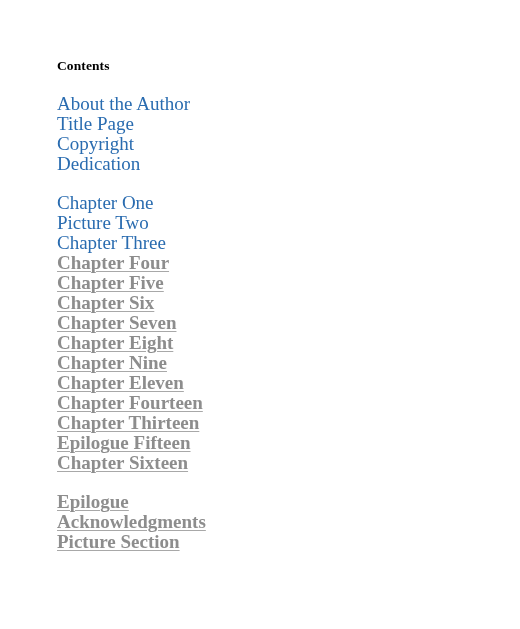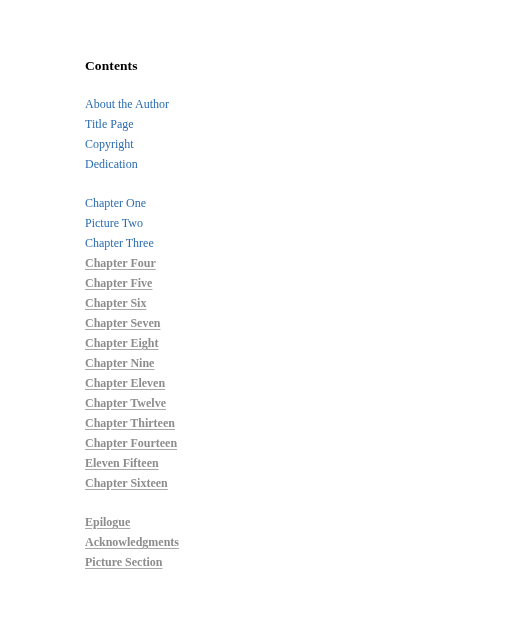--- a/index.html
+++ b/index.html
@@ -23,39 +23,38 @@
     width: 520px;
     height: 629px;
     background: #ffffff;
   }
 
   #toc-inner {
     position: absolute;
     left: 57px;
     top: 57px;
     width: 420px;
-    margin-left: 28px;
   }
 
   .page-title {
     font-size: 13.5px;
     font-weight: bold;
     color: #000000;
     line-height: 18px;
     margin: 0 0 0 0;
     letter-spacing: 0.1px;
   }
 
   .toc-group {
     margin-top: 19px;
   }
 
   .toc-entry {
     display: block;
-    font-size: 12px;
+    font-size: 19px;
     line-height: 20px;
     white-space: nowrap;
     width: fit-content;
     cursor: pointer;
   }
 
   
   .toc-entry.link-active {
     color: #2a6cb0;
     text-decoration: none;
@@ -89,24 +88,23 @@
         <a class="toc-entry link-active">Chapter One</a>
         <a class="toc-entry link-active">Picture Two</a>
         <a class="toc-entry link-active">Chapter Three</a>
         <a class="toc-entry link-muted">Chapter Four</a>
         <a class="toc-entry link-muted">Chapter Five</a>
         <a class="toc-entry link-muted">Chapter Six</a>
         <a class="toc-entry link-muted">Chapter Seven</a>
         <a class="toc-entry link-muted">Chapter Eight</a>
         <a class="toc-entry link-muted">Chapter Nine</a>
         <a class="toc-entry link-muted">Chapter Eleven</a>
-        <a class="toc-entry link-muted">Chapter Twelve</a>
+        <a class="toc-entry link-muted">Chapter Fourteen</a>
         <a class="toc-entry link-muted">Chapter Thirteen</a>
-        <a class="toc-entry link-muted">Chapter Fourteen</a>
-        <a class="toc-entry link-muted">Eleven Fifteen</a>
+        <a class="toc-entry link-muted">Epilogue Fifteen</a>
         <a class="toc-entry link-muted">Chapter Sixteen</a>
       </div>
     <div class="toc-group">
         <a class="toc-entry link-muted">Epilogue</a>
         <a class="toc-entry link-muted">Acknowledgments</a>
         <a class="toc-entry link-muted">Picture Section</a>
       </div>
 
   </div>
 </div>

